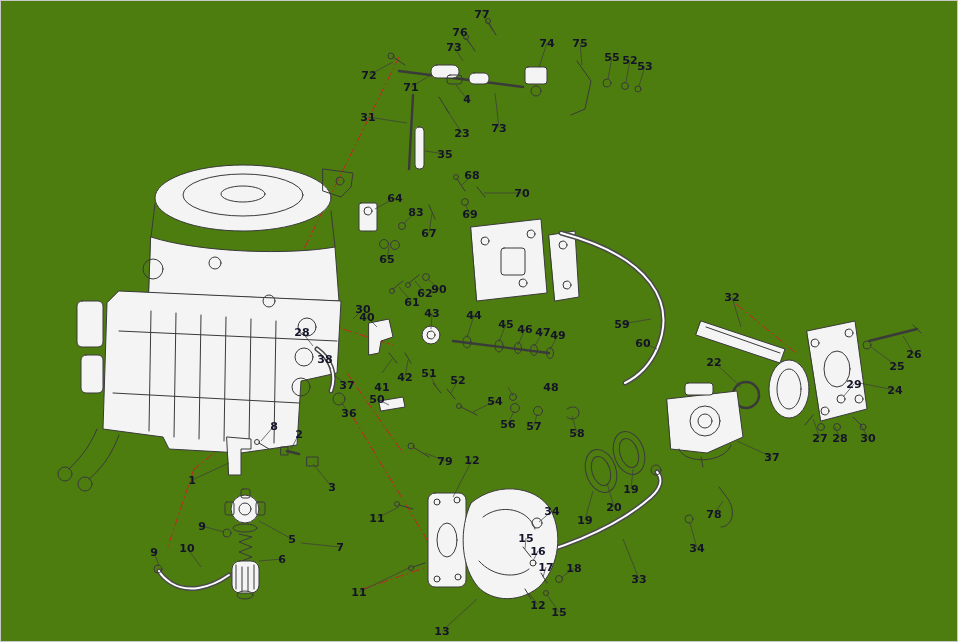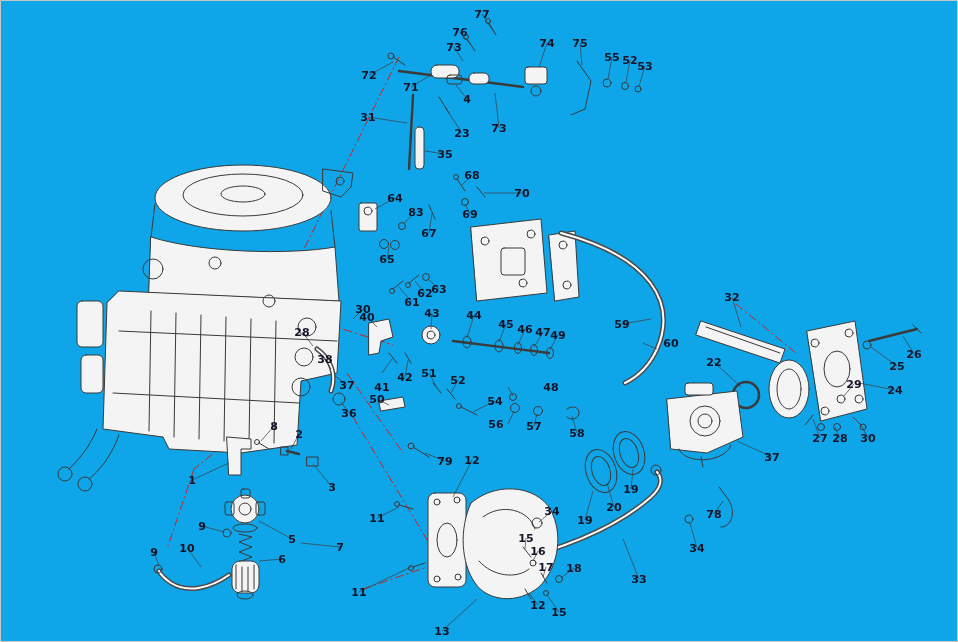--- a/index.html
+++ b/index.html
@@ -27,21 +27,21 @@
     font-weight:bold;
     color:var(--label,#141428);
     line-height:1;
     white-space:nowrap;
     user-select:none;
   }
 </style>
 </head>
 <body>
 
-<div id="stage" style="--line: #3a3a3a; --leader: #cc2222; --label: #141428; background: #0ea5e9;">
+<div id="stage" style="--line: #3a3a3a; --leader: #cc2222; --label: #141428; background: #4d7c0f;">
   <svg id="diagram-svg" width="958" height="642" viewBox="0 0 958 642">
 
     <g id="construction">
         <line x1="398" y1="56" x2="302" y2="250"></line>
         <line x1="310" y1="318" x2="392" y2="344"></line>
         <line x1="346" y1="372" x2="402" y2="452"></line>
         <line x1="238" y1="432" x2="193" y2="468"></line>
         <line x1="193" y1="468" x2="166" y2="548"></line>
         <line x1="352" y1="416" x2="428" y2="542"></line>
         <line x1="362" y1="588" x2="426" y2="566"></line>
@@ -338,50 +338,50 @@
       <div class="part-label" style="left: 461px; top: 132px;">23</div>
       <div class="part-label" style="left: 498px; top: 127px;">73</div>
       <div class="part-label" style="left: 444px; top: 153px;">35</div>
       <div class="part-label" style="left: 471px; top: 174px;">68</div>
       <div class="part-label" style="left: 521px; top: 192px;">70</div>
       <div class="part-label" style="left: 394px; top: 197px;">64</div>
       <div class="part-label" style="left: 415px; top: 211px;">83</div>
       <div class="part-label" style="left: 469px; top: 213px;">69</div>
       <div class="part-label" style="left: 428px; top: 232px;">67</div>
       <div class="part-label" style="left: 386px; top: 258px;">65</div>
-      <div class="part-label" style="left: 438px; top: 288px;">63</div>
+      <div class="part-label" style="left: 438px; top: 288px;">90</div>
       <div class="part-label" style="left: 424px; top: 292px;">62</div>
       <div class="part-label" style="left: 411px; top: 301px;">61</div>
       <div class="part-label" style="left: 362px; top: 308px;">30</div>
       <div class="part-label" style="left: 366px; top: 316px;">40</div>
       <div class="part-label" style="left: 431px; top: 312px;">43</div>
       <div class="part-label" style="left: 473px; top: 314px;">44</div>
       <div class="part-label" style="left: 505px; top: 323px;">45</div>
       <div class="part-label" style="left: 524px; top: 328px;">46</div>
       <div class="part-label" style="left: 542px; top: 331px;">47</div>
       <div class="part-label" style="left: 557px; top: 334px;">49</div>
       <div class="part-label" style="left: 731px; top: 296px;">32</div>
       <div class="part-label" style="left: 621px; top: 323px;">59</div>
-      <div class="part-label" style="left: 642px; top: 342px; margin-left: 28px;">60</div>
+      <div class="part-label" style="left: 642px; top: 342px;">60</div>
       <div class="part-label" style="left: 713px; top: 361px;">22</div>
       <div class="part-label" style="left: 913px; top: 353px;">26</div>
       <div class="part-label" style="left: 896px; top: 365px;">25</div>
       <div class="part-label" style="left: 894px; top: 389px;">24</div>
       <div class="part-label" style="left: 853px; top: 383px;">29</div>
       <div class="part-label" style="left: 301px; top: 331px;">28</div>
       <div class="part-label" style="left: 324px; top: 358px;">38</div>
       <div class="part-label" style="left: 381px; top: 372px; margin-top: 14px;">41</div>
       <div class="part-label" style="left: 404px; top: 376px;">42</div>
       <div class="part-label" style="left: 428px; top: 372px;">51</div>
       <div class="part-label" style="left: 457px; top: 379px;">52</div>
       <div class="part-label" style="left: 507px; top: 386px; margin-left: 43px;">48</div>
       <div class="part-label" style="left: 346px; top: 384px;">37</div>
       <div class="part-label" style="left: 376px; top: 398px;">50</div>
       <div class="part-label" style="left: 494px; top: 400px;">54</div>
-      <div class="part-label" style="left: 495px; top: 423px; text-align: center;">56</div>
+      <div class="part-label" style="left: 507px; top: 423px; text-align: center;">56</div>
       <div class="part-label" style="left: 533px; top: 425px;">57</div>
       <div class="part-label" style="left: 576px; top: 432px;">58</div>
       <div class="part-label" style="left: 348px; top: 412px;">36</div>
       <div class="part-label" style="left: 819px; top: 437px;">27</div>
       <div class="part-label" style="left: 839px; top: 437px;">28</div>
       <div class="part-label" style="left: 867px; top: 437px;">30</div>
       <div class="part-label" style="left: 771px; top: 456px;">37</div>
       <div class="part-label" style="left: 273px; top: 425px;">8</div>
       <div class="part-label" style="left: 298px; top: 433px;">2</div>
       <div class="part-label" style="left: 191px; top: 479px;">1</div>

